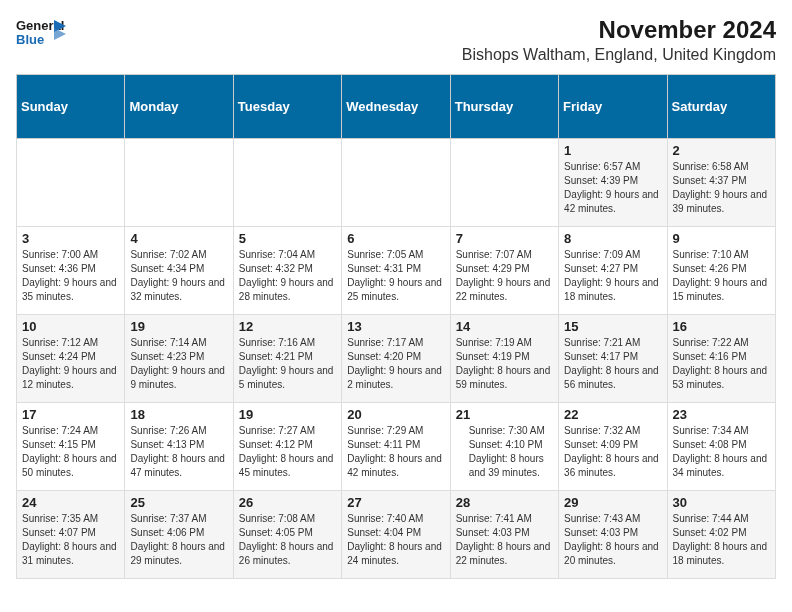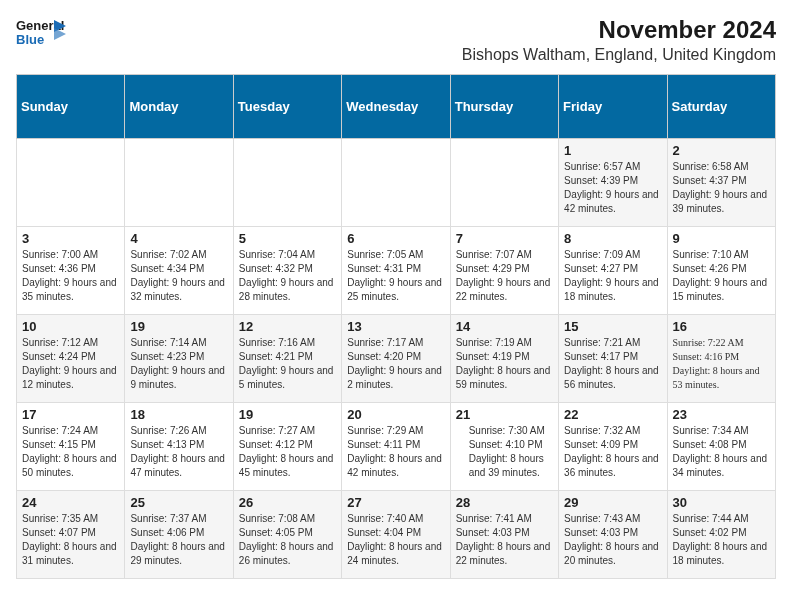--- a/index.html
+++ b/index.html
@@ -210,21 +210,21 @@
 Daylight: 8 hours and 59 minutes.</div>
         </td>
         <td>
           <span class="day-number">15</span>
           <div class="day-info" style="white-space: pre-line;">Sunrise: 7:21 AM
 Sunset: 4:17 PM
 Daylight: 8 hours and 56 minutes.</div>
         </td>
         <td>
           <span class="day-number">16</span>
-          <div class="day-info" style="white-space: pre-line; font-family: Liberation Serif, serif;">Sunrise: 7:22 AM
+          <div class="day-info" style="white-space: pre-line;">Sunrise: 7:22 AM
 Sunset: 4:16 PM
 Daylight: 8 hours and 53 minutes.</div>
         </td>
       </tr>
       <tr>
         <td>
           <span class="day-number">17</span>
           <div class="day-info" style="white-space: pre-line;">Sunrise: 7:24 AM
 Sunset: 4:15 PM
 Daylight: 8 hours and 50 minutes.</div>

